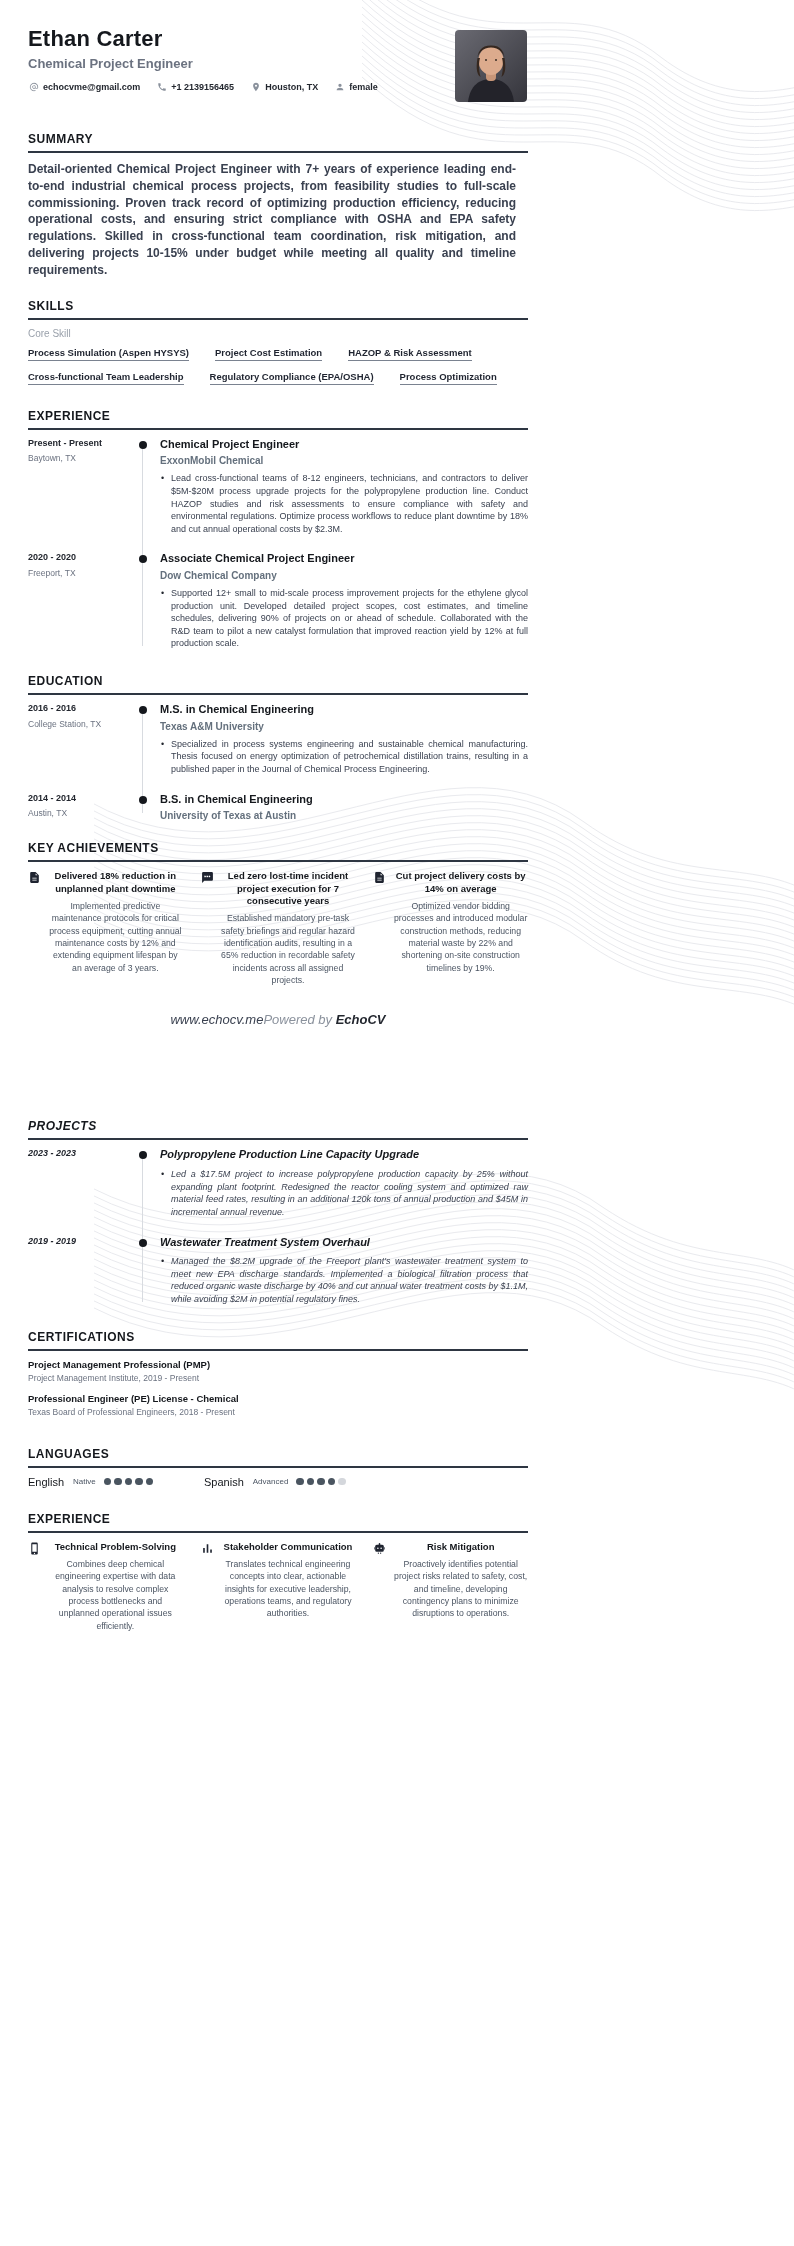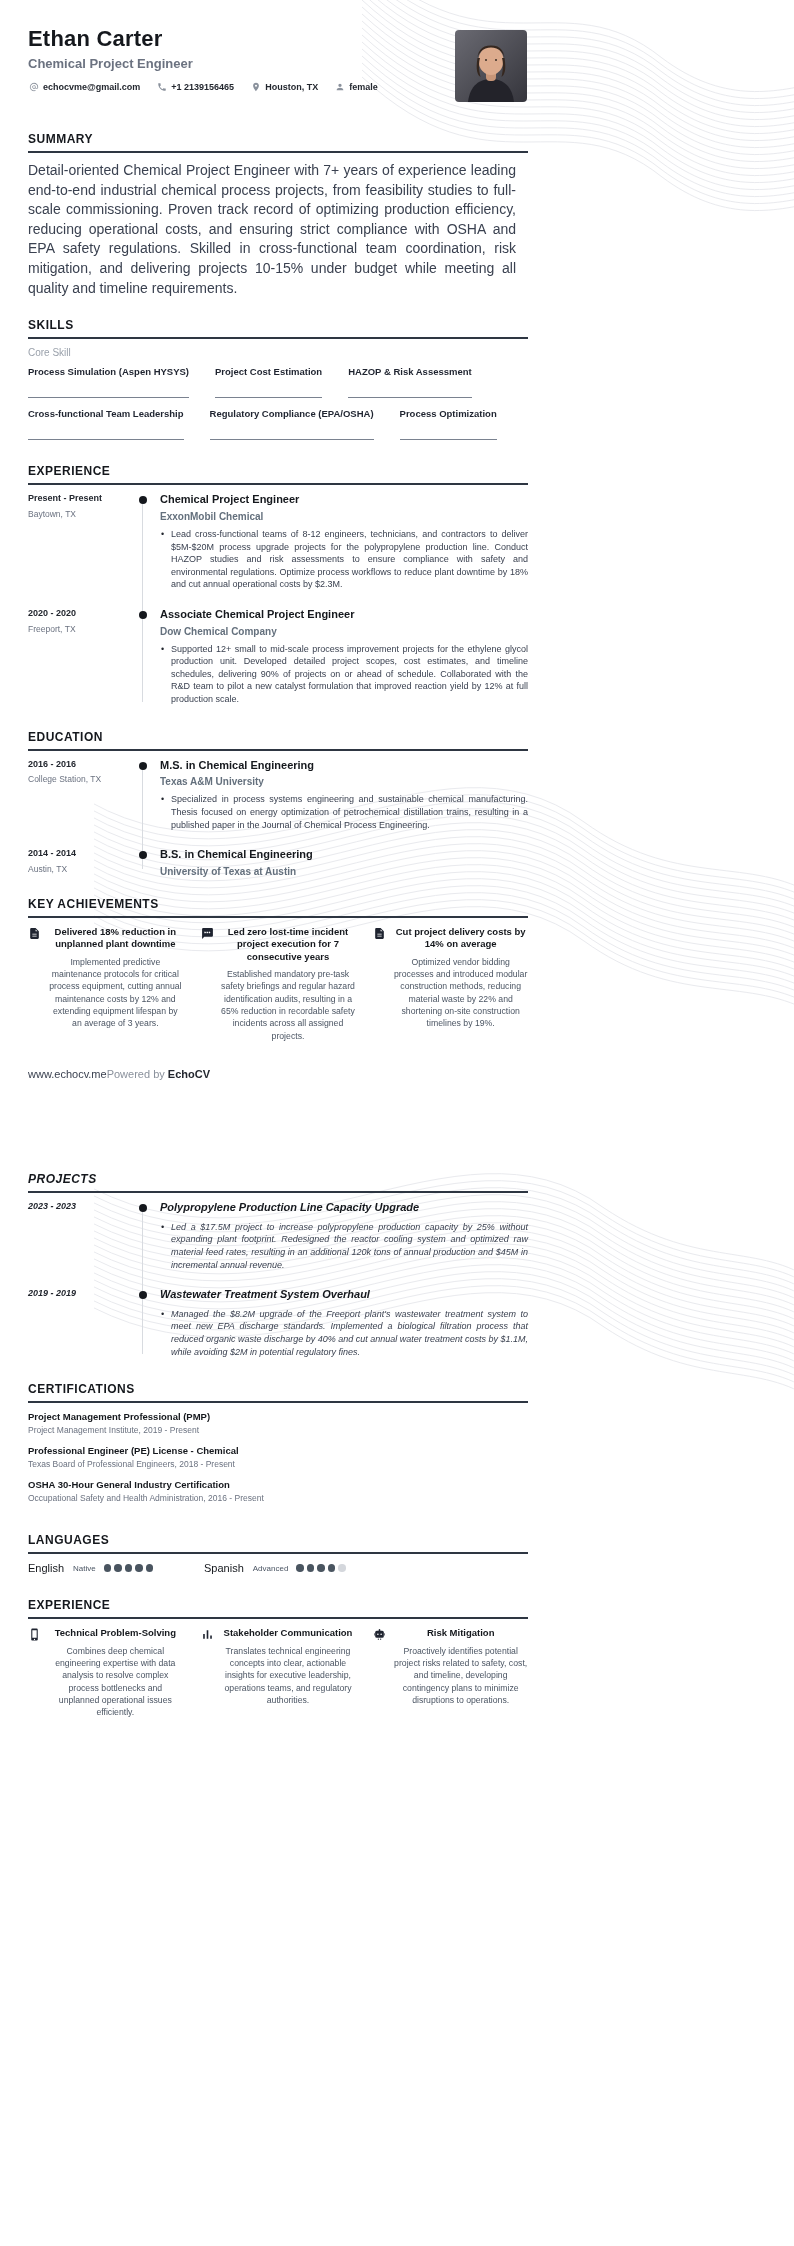--- a/index.html
+++ b/index.html
@@ -14,25 +14,25 @@
   .name{font-size:22px;font-weight:bold;letter-spacing:.2px;color:#15181d;margin:0;}
   .job-title{font-size:13px;font-weight:bold;color:#6b7280;margin-top:4px;}
   .contacts{display:flex;align-items:center;gap:16px;margin-top:10px;}
   .contact{display:inline-flex;align-items:center;gap:4px;font-size:9px;font-weight:bold;color:#23272f;}
   .cicon{display:inline-flex;width:11px;height:11px;align-items:center;justify-content:center;color:#8a919c;}
   .cicon svg{width:10px;height:10px;fill:#8a919c;}
   .photo{position:absolute;top:30px;left:455px;width:72px;height:72px;border-radius:4px;overflow:hidden;z-index:2;}
   
   section{margin-top:22px;}
   .sec-h{font-size:12px;font-weight:800;letter-spacing:.5px;color:#15181d;margin:0 0 8px 0;padding-bottom:5px;border-bottom:2px solid #2e3642;}
-  .summary-text{font-size:14px;line-height:1.4;color:#3a4150;margin:4px 12px 0 0;text-align:justify;}
+  .summary-text{font-size:12px;line-height:1.4;color:#3a4150;margin:4px 12px 0 0;text-align:justify;font-weight:bold;}
   
   .skills-label{font-size:10px;color:#9aa1ab;margin:2px 0 8px 0;}
   .skill-list{display:flex;flex-wrap:wrap;gap:10px 26px;}
-  .skill{font-size:9.5px;font-weight:bold;color:#1f2430;border-bottom:1px solid #7a8290;padding-bottom:20px;}
+  .skill{font-size:9.5px;font-weight:bold;color:#1f2430;border-bottom:1px solid #7a8290;padding-bottom:2px;}
   
   .entries{position:relative;}
   .entries::before{content:"";position:absolute;left:114px;top:5px;bottom:8px;width:1px;background:#d8dbe0;}
   .entry{display:flex;margin-bottom:13px;}
   .entry:last-child{margin-bottom:0;}
   .entry-left{width:104px;flex-shrink:0;}
   .dates{font-size:9px;font-weight:bold;color:#23272f;line-height:1.3;}
   .loc{font-size:8.5px;color:#6b7280;margin-top:4px;}
   .tl{width:22px;flex-shrink:0;position:relative;}
   .tl-dot{position:absolute;left:6.5px;top:3px;width:8px;height:8px;border-radius:50%;background:#15181d;}
@@ -54,21 +54,21 @@
   .cert-issuer{font-size:8.5px;color:#6b7280;margin-top:3px;}
   
   .langs{display:flex;margin-top:4px;}
   .lang{width:176px;display:flex;align-items:center;}
   .lang-name{font-size:11px;color:#15181d;margin-right:9px;}
   .lang-level-label{font-size:8px;color:#4b5563;margin-right:8px;}
   .dots{display:inline-flex;gap:3px;align-items:center;}
   .dot{width:7.5px;height:7.5px;border-radius:50%;background:#d4d7dc;display:inline-block;}
   .dot.filled{background:#4a5560;}
   
-  .footer{display:flex;justify-content:flex-start;align-items:center;margin-top:26px;font-size:11px;color:#3a4150;width:500px;}
+  .footer{display:flex;justify-content:center;align-items:center;margin-top:26px;font-size:13px;color:#3a4150;width:500px;font-style:italic;}
   .footer .powered{color:#8a919c;}
   .footer .brand{font-weight:bold;color:#23272f;}
   .bottom-footer{position:absolute;left:28px;top:2214px;margin-top:0;z-index:1;}
   .sec-projects{margin-top:92px;font-style:italic;}
   .sec-languages{margin-top:30px;}
 </style>
 </head>
 <body>
 
 <div class="page">
@@ -385,24 +385,20 @@
     <section style="margin-top:20px;">
       <h2 class="sec-h">CERTIFICATIONS</h2>
       <div class="cert">
         <div class="cert-name">Project Management Professional (PMP)</div>
         <div class="cert-issuer">Project Management Institute, 2019 - Present</div>
       </div>
       <div class="cert">
         <div class="cert-name">Professional Engineer (PE) License - Chemical</div>
         <div class="cert-issuer">Texas Board of Professional Engineers, 2018 - Present</div>
       </div>
-      <div class="cert">
-        <div class="cert-name">OSHA 30-Hour General Industry Certification</div>
-        <div class="cert-issuer">Occupational Safety and Health Administration, 2016 - Present</div>
-      </div>
     </section>
 
     <section class="sec-languages">
       <h2 class="sec-h">LANGUAGES</h2>
       <div class="langs">
         <div class="lang">
           <span class="lang-name">English</span>
           <span class="lang-level-label">Native</span>
           <span class="dots">
               <span class="dot filled"></span>

